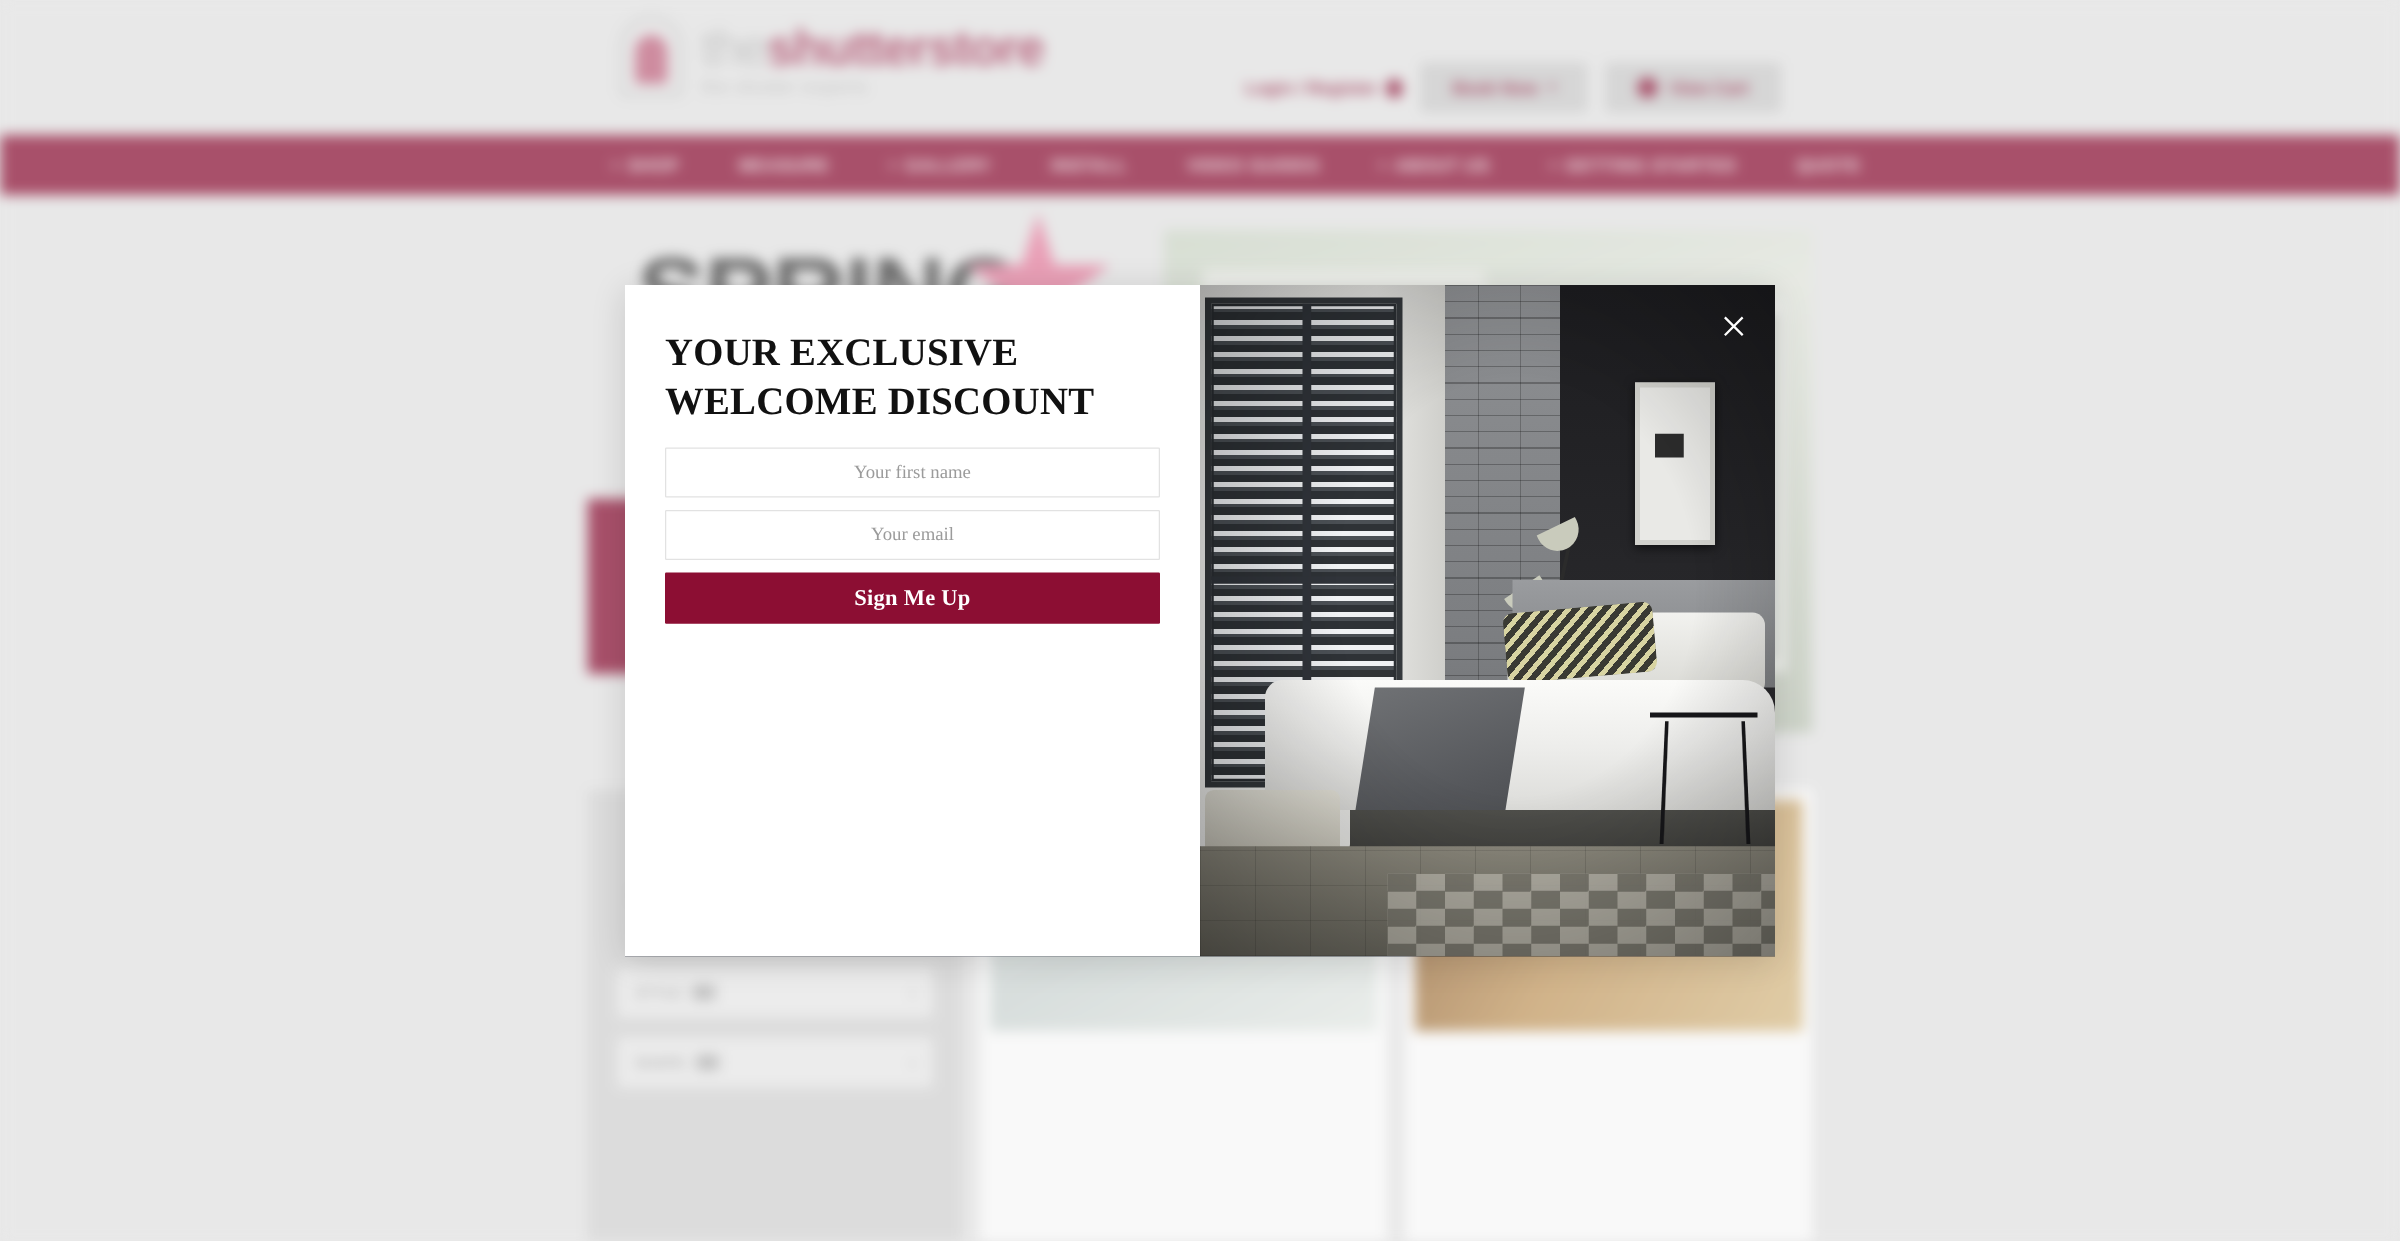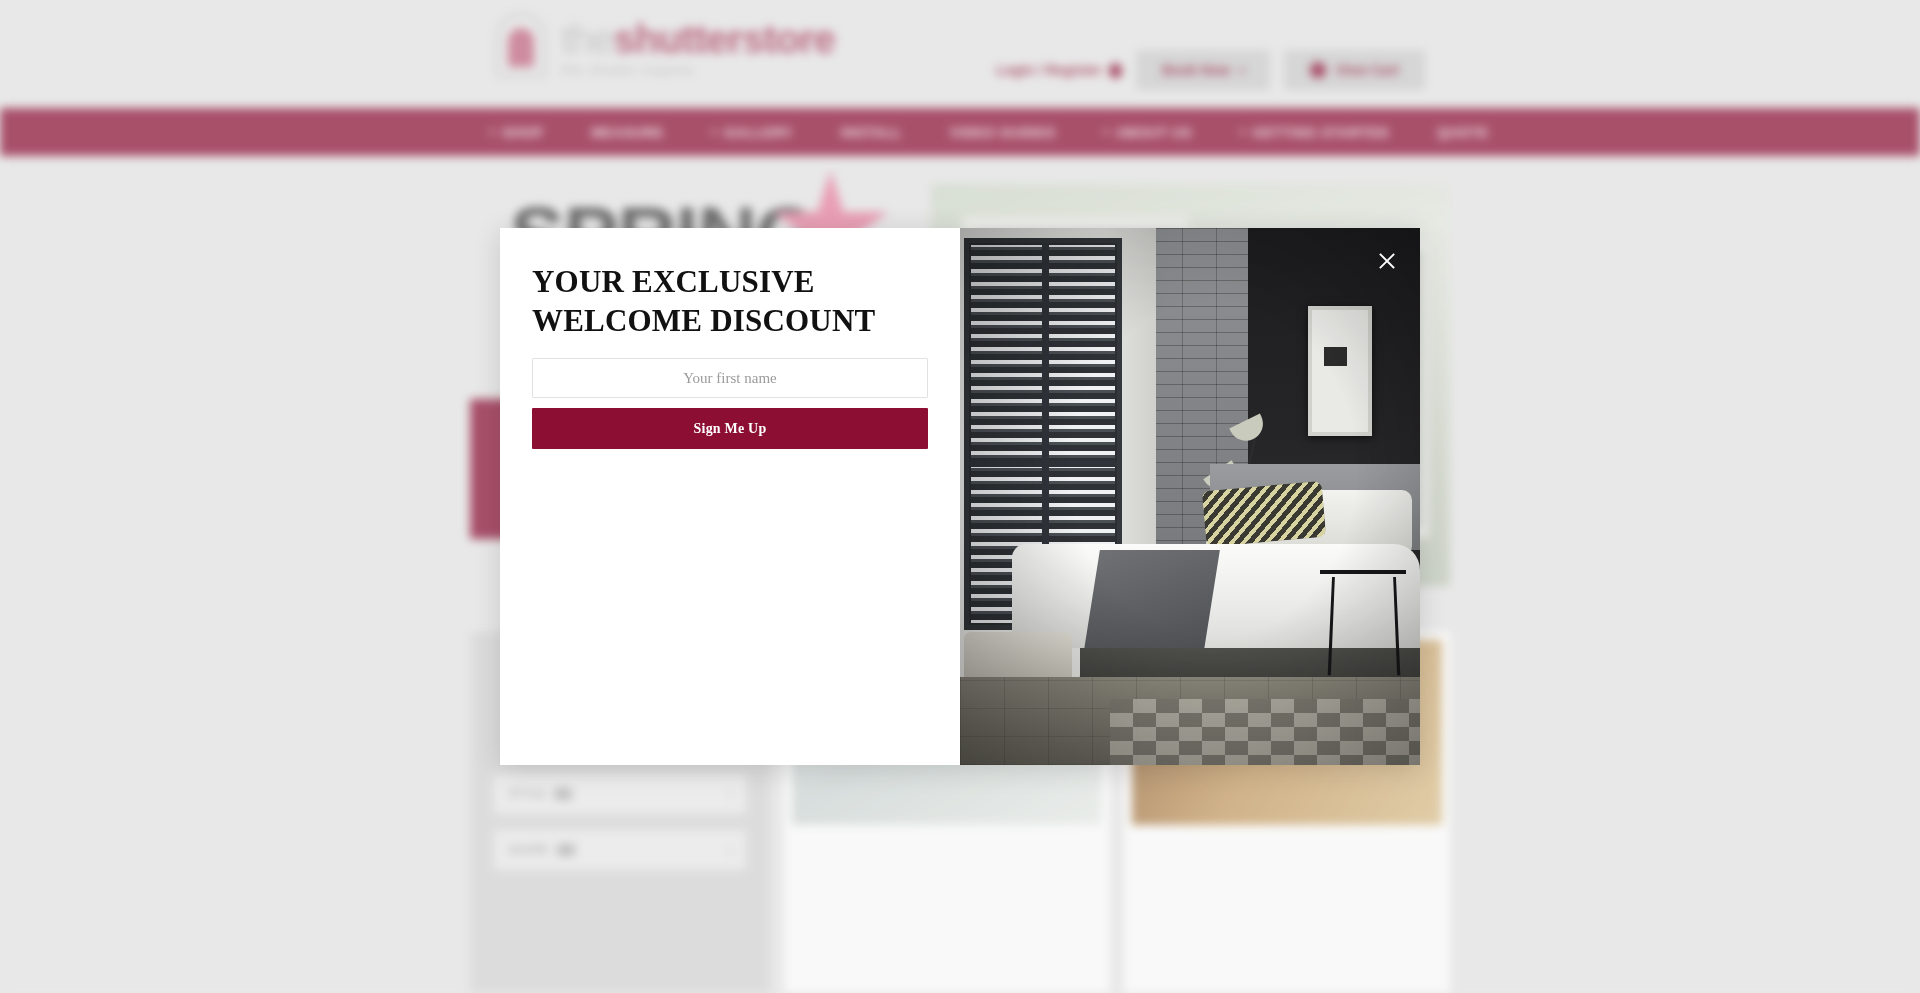--- a/index.html
+++ b/index.html
@@ -342,21 +342,21 @@
   .field::placeholder { color: #9b9b9b; }
   .submit-btn {
     display: block;
     width: 100%;
     height: 41px;
     margin-top: 8px;
     border: none;
     background: #8C0E33;
     color: #ffffff;
     font-family: "Liberation Serif", serif;
-    font-size: 14px;
+    font-size: 18px;
     font-weight: 700;
     letter-spacing: .2px;
     cursor: pointer;
     border-radius: 1px;
   }
 
   
   .modal-right {
     width: 460px;
     position: relative;
@@ -640,20 +640,21 @@
 
 <div class="overlay"></div>
 
 <div class="modal">
 
   <div class="modal-left">
     <h1 class="modal-heading">YOUR EXCLUSIVE WELCOME DISCOUNT</h1>
 
     <form>
       <input class="field" type="text" placeholder="Your first name" style="">
+      <input class="field" type="email" placeholder="Your email" style="">
       <button class="submit-btn" type="submit">Sign Me Up</button>
     </form>
   </div>
 
   <div class="modal-right">
     <div class="ph-wallpaper"></div>
     <div class="ph-brick"></div>
     <div class="ph-window"></div>
     <div class="ph-shutter"></div>
     <div class="ph-frame"></div>

